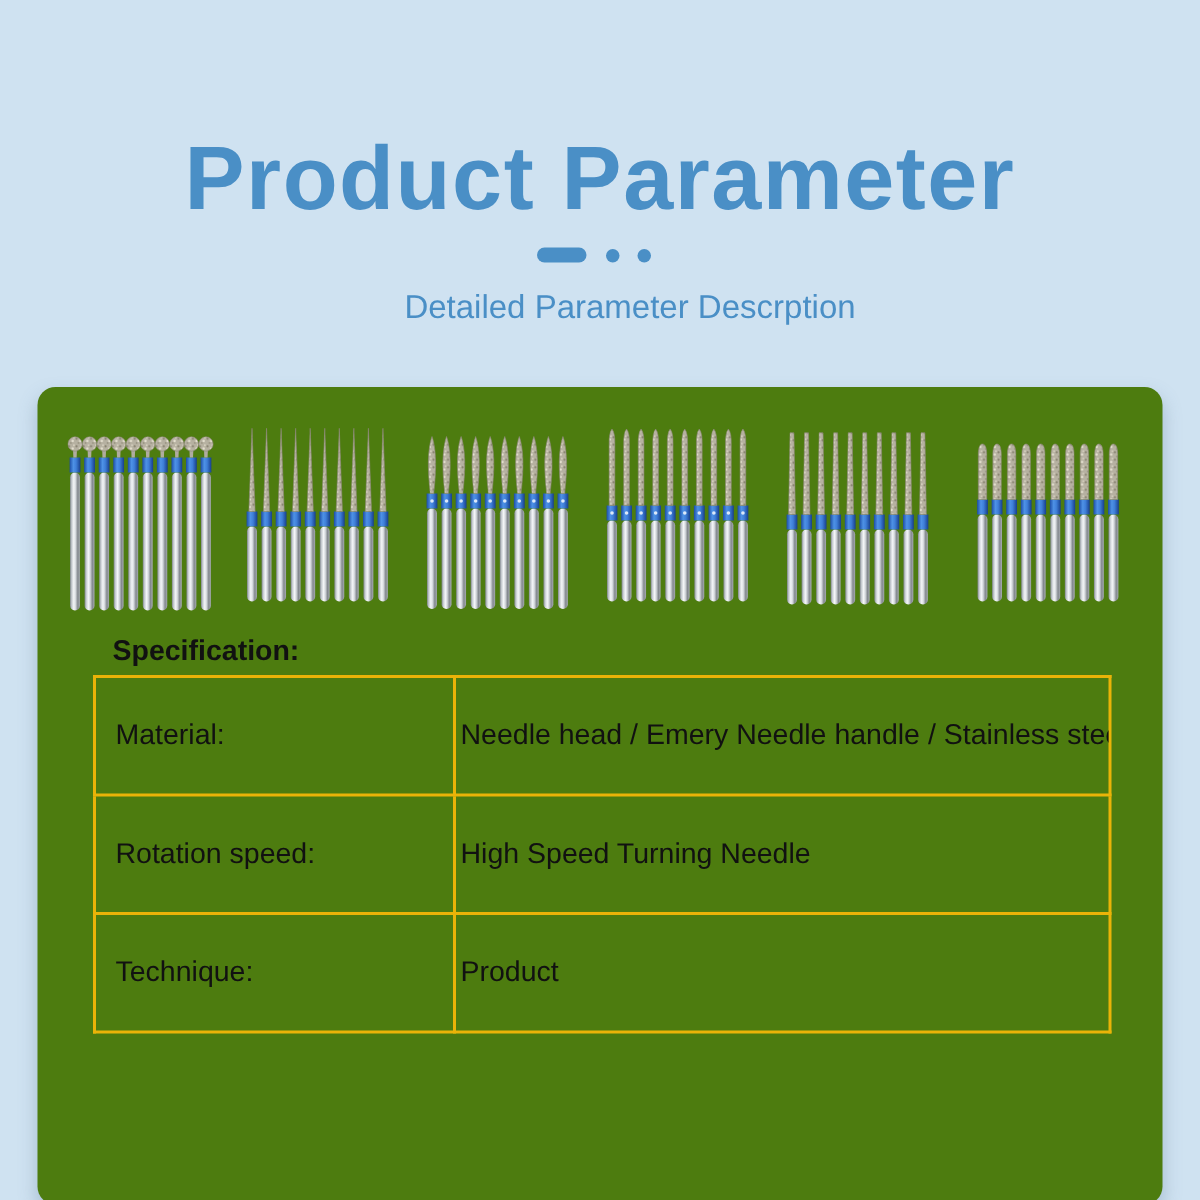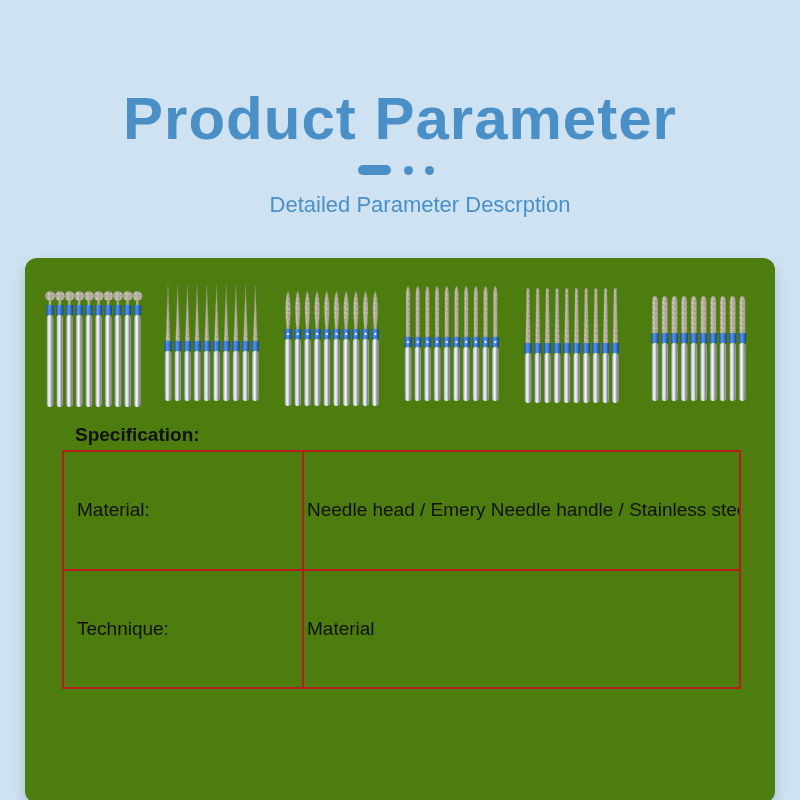--- a/index.html
+++ b/index.html
@@ -95,21 +95,21 @@
   .spec-table {
     position: absolute;
     left: 37px;
     top: 192px;
     width: 679px;
     height: 239px;
     border-collapse: collapse;
     table-layout: fixed;
   }
   .spec-table td {
-    border: 2px solid #b91c1c;
+    border: 2px solid #eab308;
     font-size: 19px;
     color: #111111;
     vertical-align: middle;
     overflow: hidden;
     white-space: nowrap;
   }
   .spec-table td.label-cell { width: 221px; padding: 0 4px 0 13px; }
   .spec-table td.value-cell { padding: 0 2px 0 3px; }
 </style>
 </head>
@@ -487,20 +487,24 @@
 
     <div class="spec-heading">Specification:</div>
 
     <table class="spec-table">
       <tbody>
         <tr>
           <td class="label-cell">Material:</td>
           <td class="value-cell">Needle head / Emery Needle handle / Stainless steel</td>
         </tr>
         <tr>
+          <td class="label-cell">Rotation speed:</td>
+          <td class="value-cell">High Speed Turning Needle</td>
+        </tr>
+        <tr>
           <td class="label-cell">Technique:</td>
-          <td class="value-cell">Material</td>
+          <td class="value-cell">Product</td>
         </tr>
       </tbody>
     </table>
 
   </div>
 </div>
 
 </body></html>

